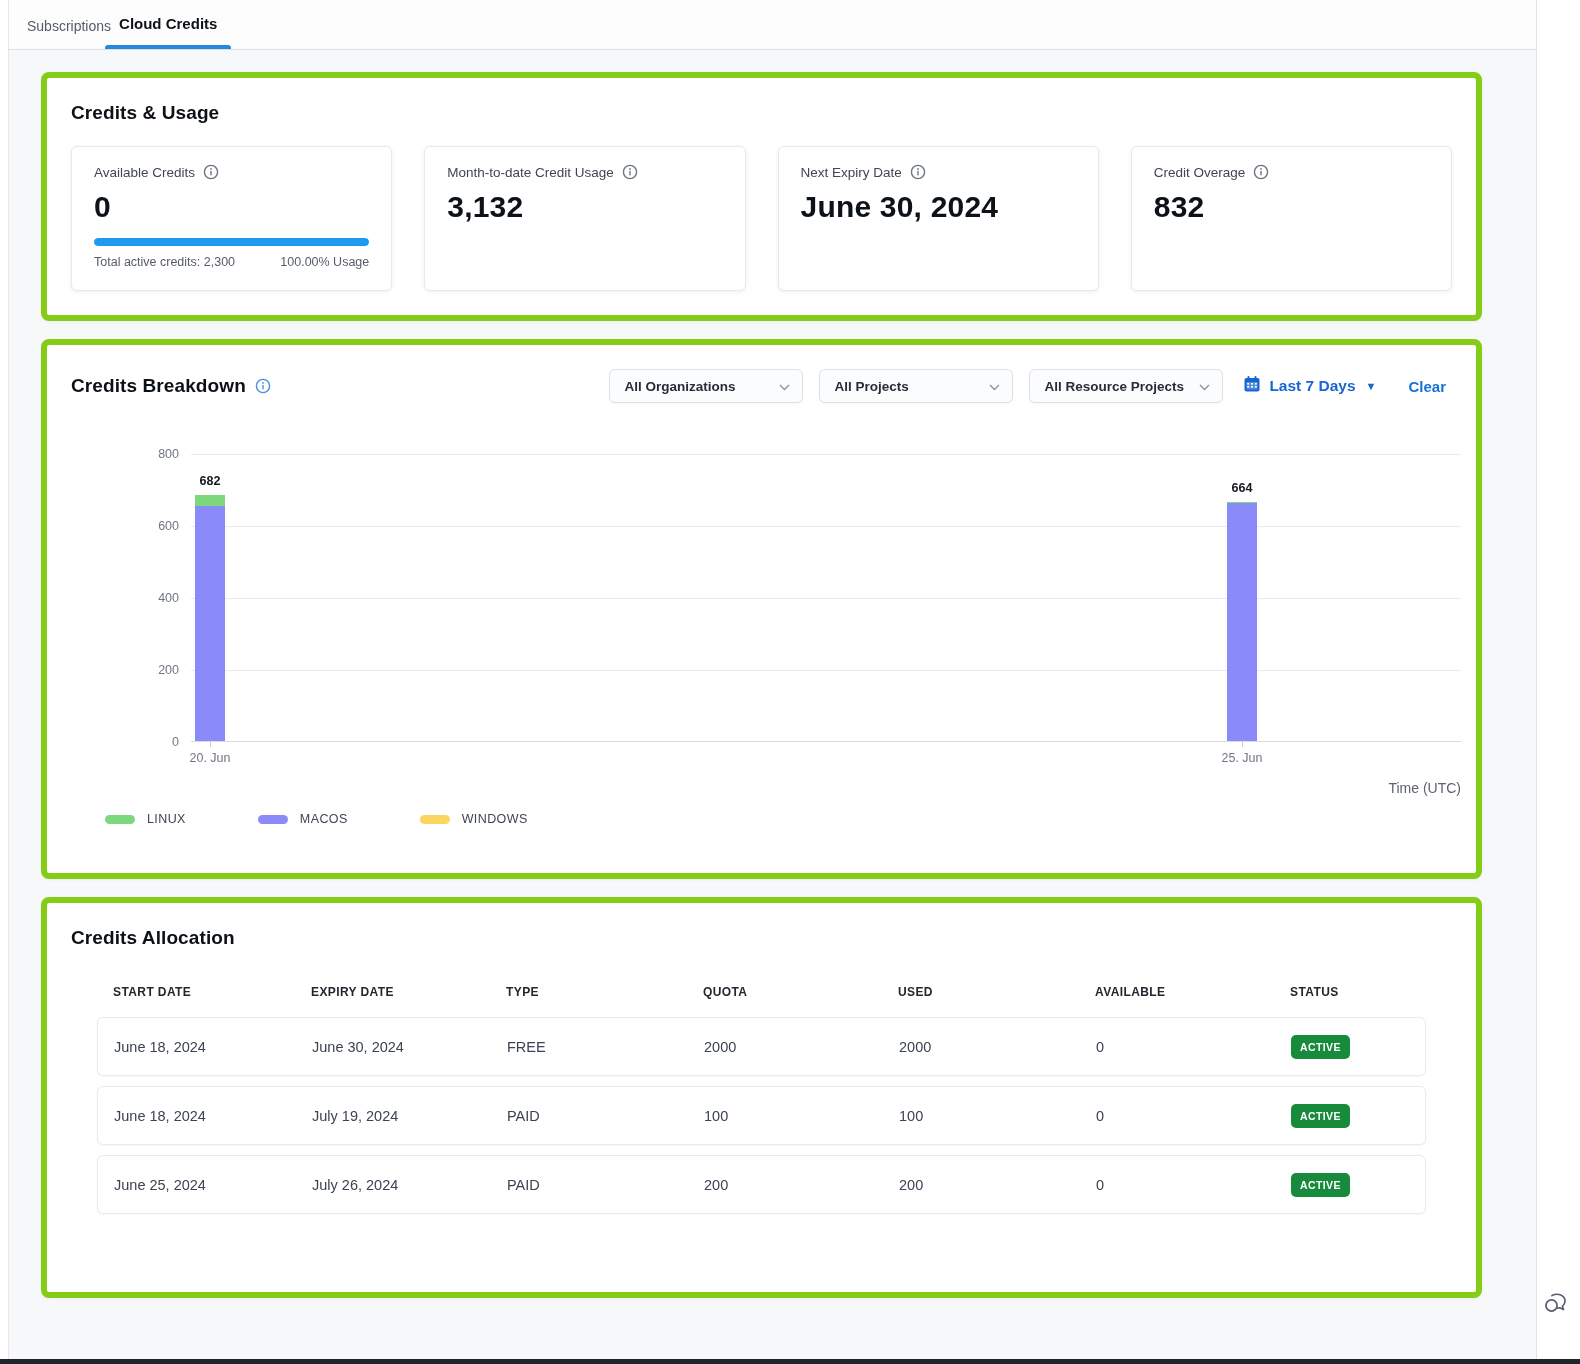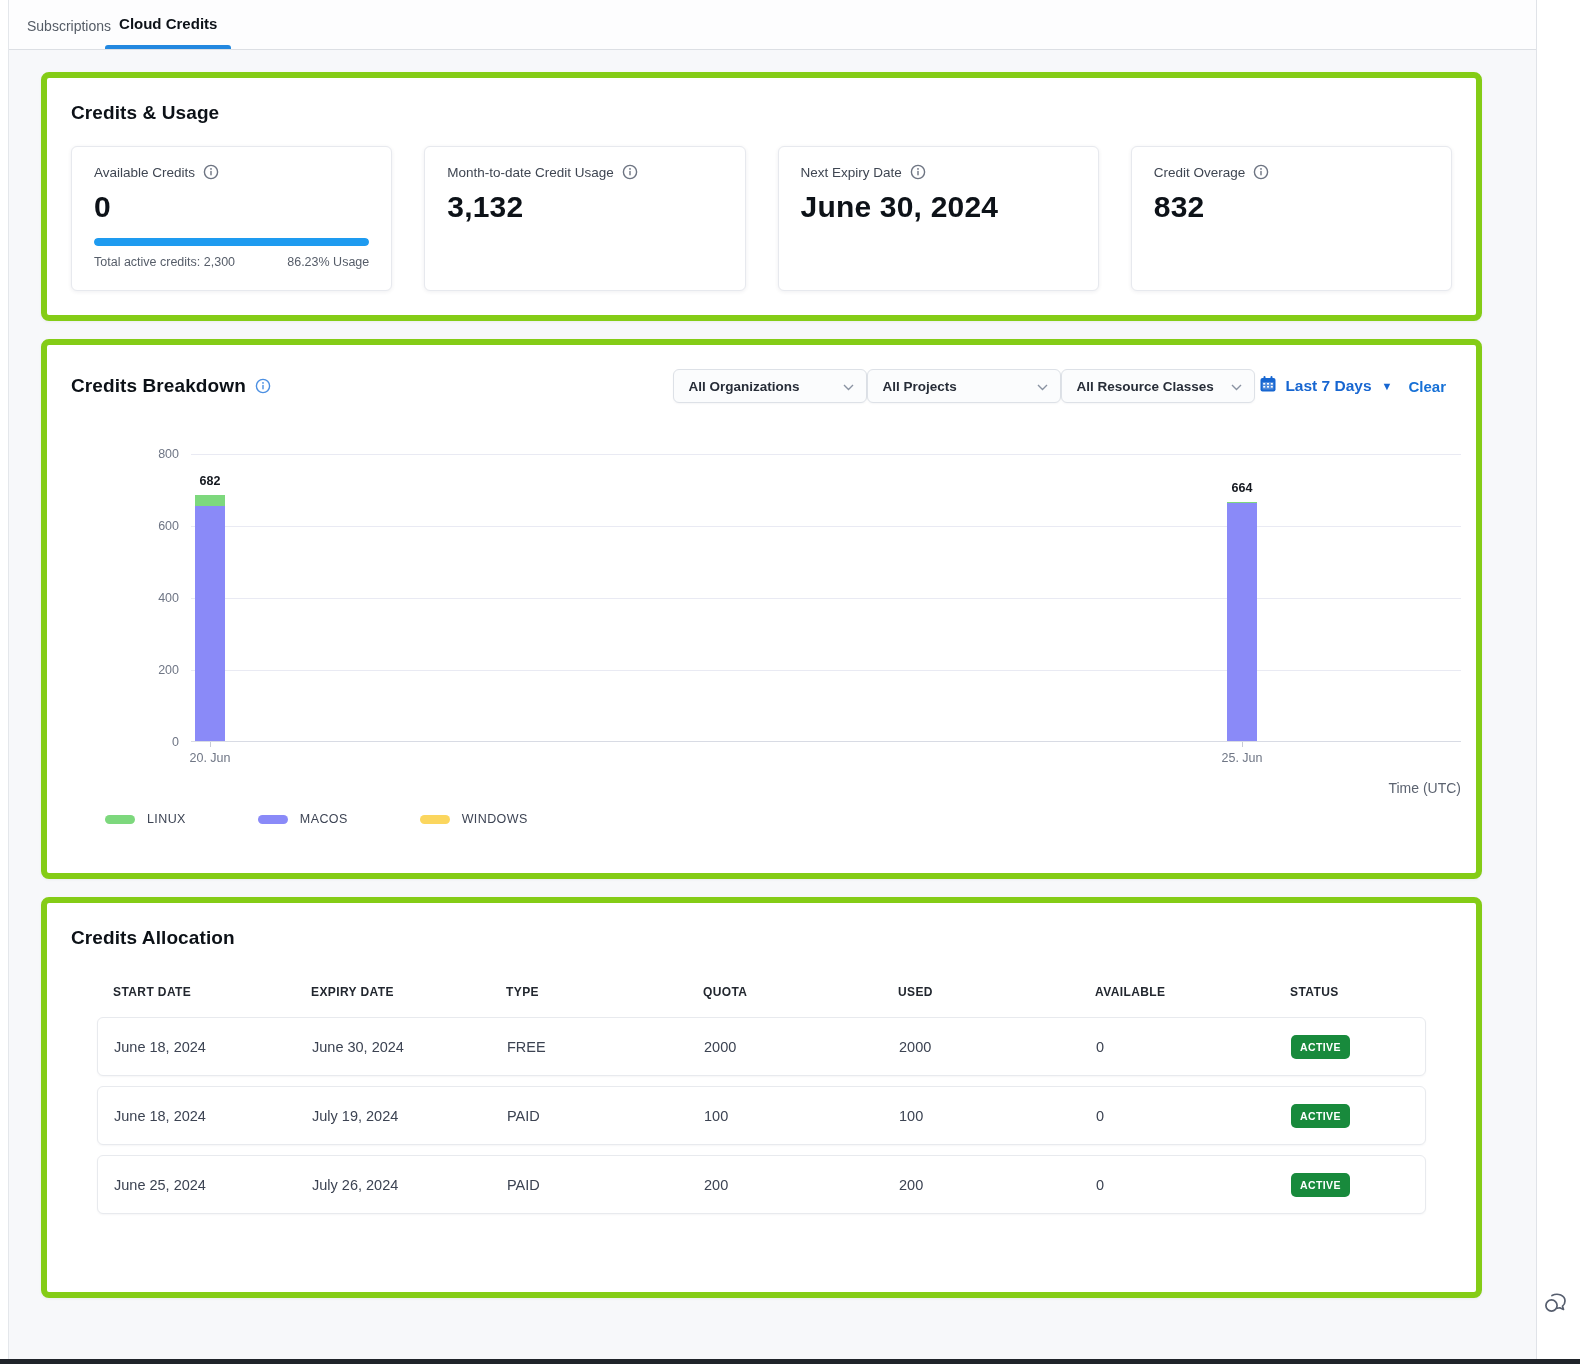--- a/index.html
+++ b/index.html
@@ -39,21 +39,21 @@
   }
   .statlabel { display:flex; align-items:center; gap:8px; font-size:13.5px; color:#3f4652; }
   .statvalue { font-size:30px; font-weight:bold; color:#0d1218; margin-top:10px; letter-spacing:.2px; }
   .progress { margin-top:14px; height:8px; border-radius:4px; background:#e7eef5; overflow:hidden; }
   .progress > div { height:100%; background:#1e9bf0; border-radius:4px; }
   .statfooter { display:flex; justify-content:space-between; margin-top:9px; font-size:12.5px; color:#565d69; }
   .info-icon { display:inline-flex; flex:none; }
   
   .bd-head { display:flex; align-items:center; }
   .bd-title-wrap { display:flex; align-items:center; gap:9px; }
-  .filters { margin-left:auto; display:flex; align-items:center; }
+  .filters { margin-left:auto; display:flex; align-items:center; gap:16px; }
   .select {
     height:34px; min-width:194px; background:#fbfcfd; border:1px solid #dde1e7; border-radius:6px;
     display:flex; align-items:center; justify-content:space-between; padding:0 12px 0 14px;
     font-size:13.5px; font-weight:600; color:#272d38; cursor:pointer;
     box-shadow:0 1px 2px rgba(25,35,55,.04);
   }
   .daterange { display:flex; align-items:center; gap:8px; color:#1766d1; font-size:15.5px; font-weight:600; cursor:pointer; margin-left:4px; }
   .caret { font-size:11px; color:#1766d1; margin-left:2px; }
   .clear-link { color:#1670d6; font-size:15px; font-weight:bold; margin:0 6px 0 16px; cursor:pointer; }
   
@@ -125,21 +125,21 @@
                   <rect x="7.3" y="6.8" width="1.4" height="4.6" rx="0.7" fill="#6d7482"></rect>
                 </svg>
             </span>
           </div>
           <div class="statvalue">0</div>
           <div class="progress">
               <div id="progress-fill" style="width: 100%;"></div>
             </div>
           <div class="statfooter">
             <span>Total active credits: 2,300</span>
-            <span>86.23% Usage</span>
+            <span>100.00% Usage</span>
           </div>
         </div>
 
         <div class="statcard">
           <div class="statlabel">
             <span>Month-to-date Credit Usage</span>
             <span class="info-icon">
               <svg width="16" height="16" viewBox="0 0 16 16">
                   <circle cx="8" cy="8" r="6.6" fill="none" stroke="#6d7482" stroke-width="1.4"></circle>
                   <circle cx="8" cy="4.9" r="0.9" fill="#6d7482"></circle>
@@ -200,21 +200,21 @@
                   <polyline points="1,1 5.5,5.5 10,1" fill="none" stroke="#8a93a2" stroke-width="1.4"></polyline>
                 </svg></span>
           </div>
           <div class="select">
             <span>All Projects</span>
             <span><svg width="11" height="7" viewBox="0 0 11 7">
                   <polyline points="1,1 5.5,5.5 10,1" fill="none" stroke="#8a93a2" stroke-width="1.4"></polyline>
                 </svg></span>
           </div>
           <div class="select">
-            <span>All Resource Classes</span>
+            <span>All Resource Projects</span>
             <span><svg width="11" height="7" viewBox="0 0 11 7">
                   <polyline points="1,1 5.5,5.5 10,1" fill="none" stroke="#8a93a2" stroke-width="1.4"></polyline>
                 </svg></span>
           </div>
           <div class="daterange">
             <span>
               <svg width="18" height="18" viewBox="0 0 18 18">
                   <rect x="1.5" y="3" width="15" height="13.5" rx="2" fill="#1766d1"></rect>
                   <rect x="4.5" y="1" width="2" height="4" rx="1" fill="#1766d1"></rect>
                   <rect x="11.5" y="1" width="2" height="4" rx="1" fill="#1766d1"></rect>

